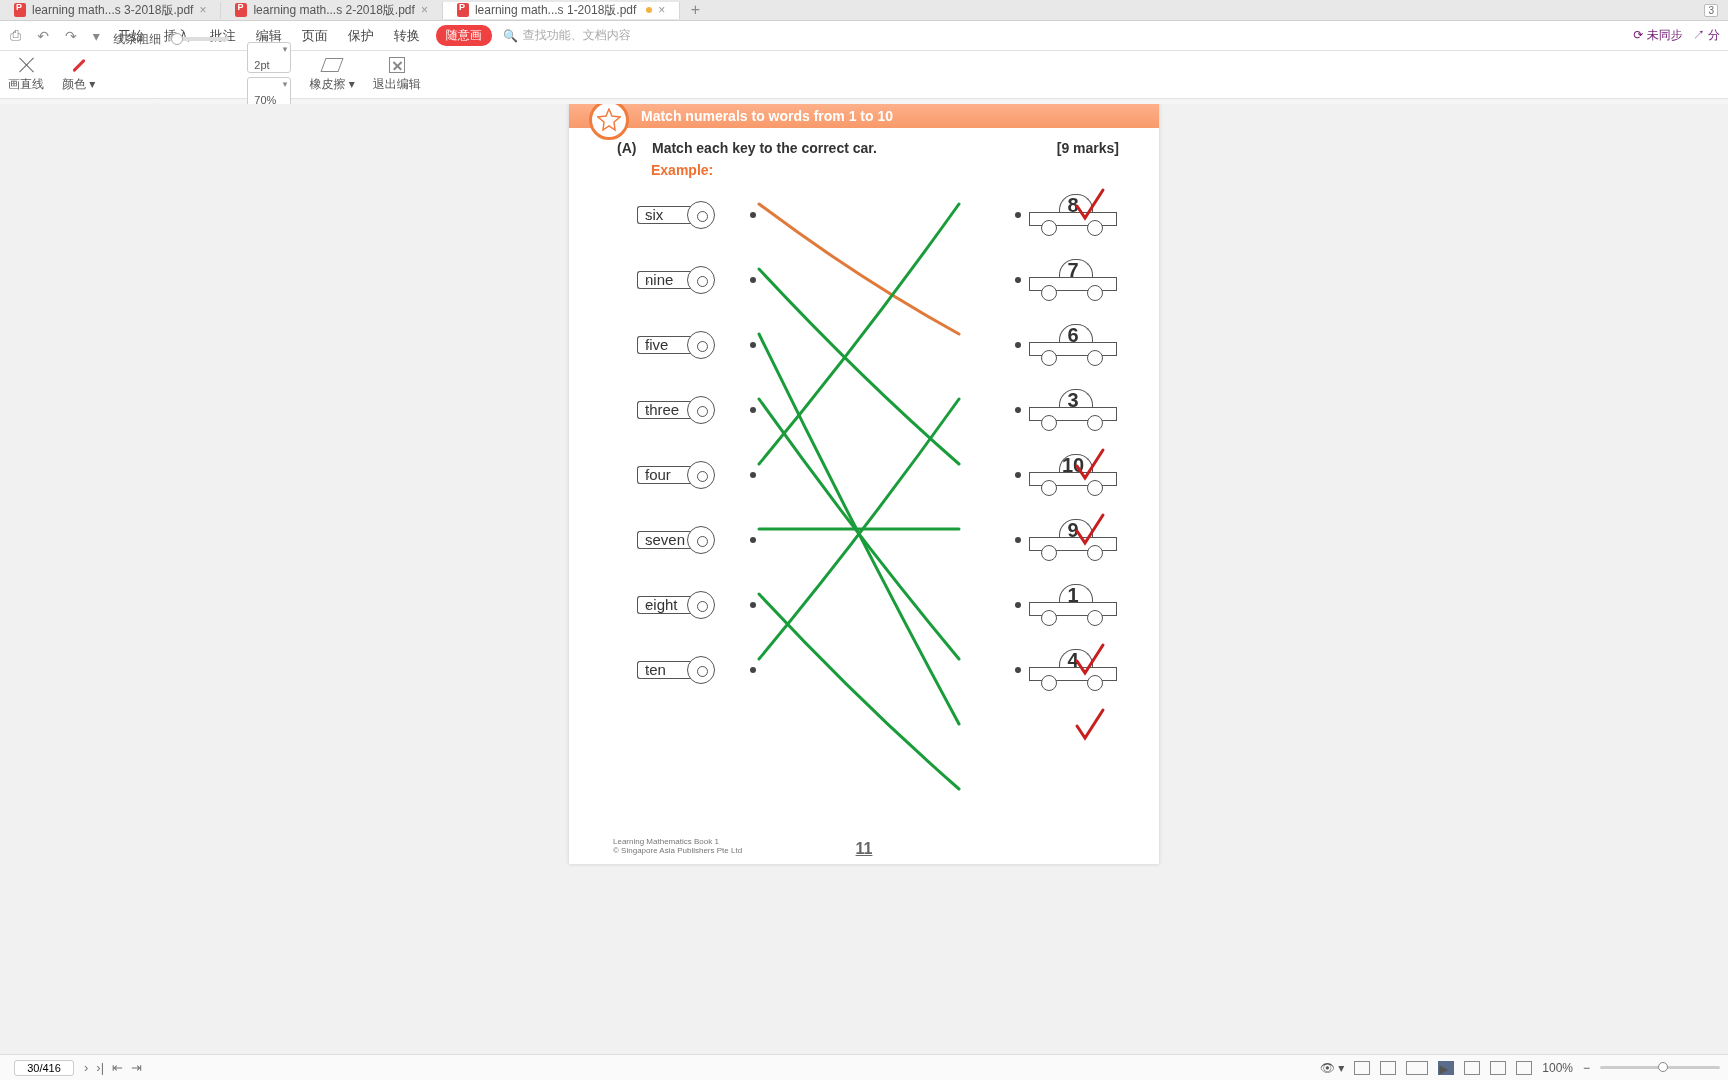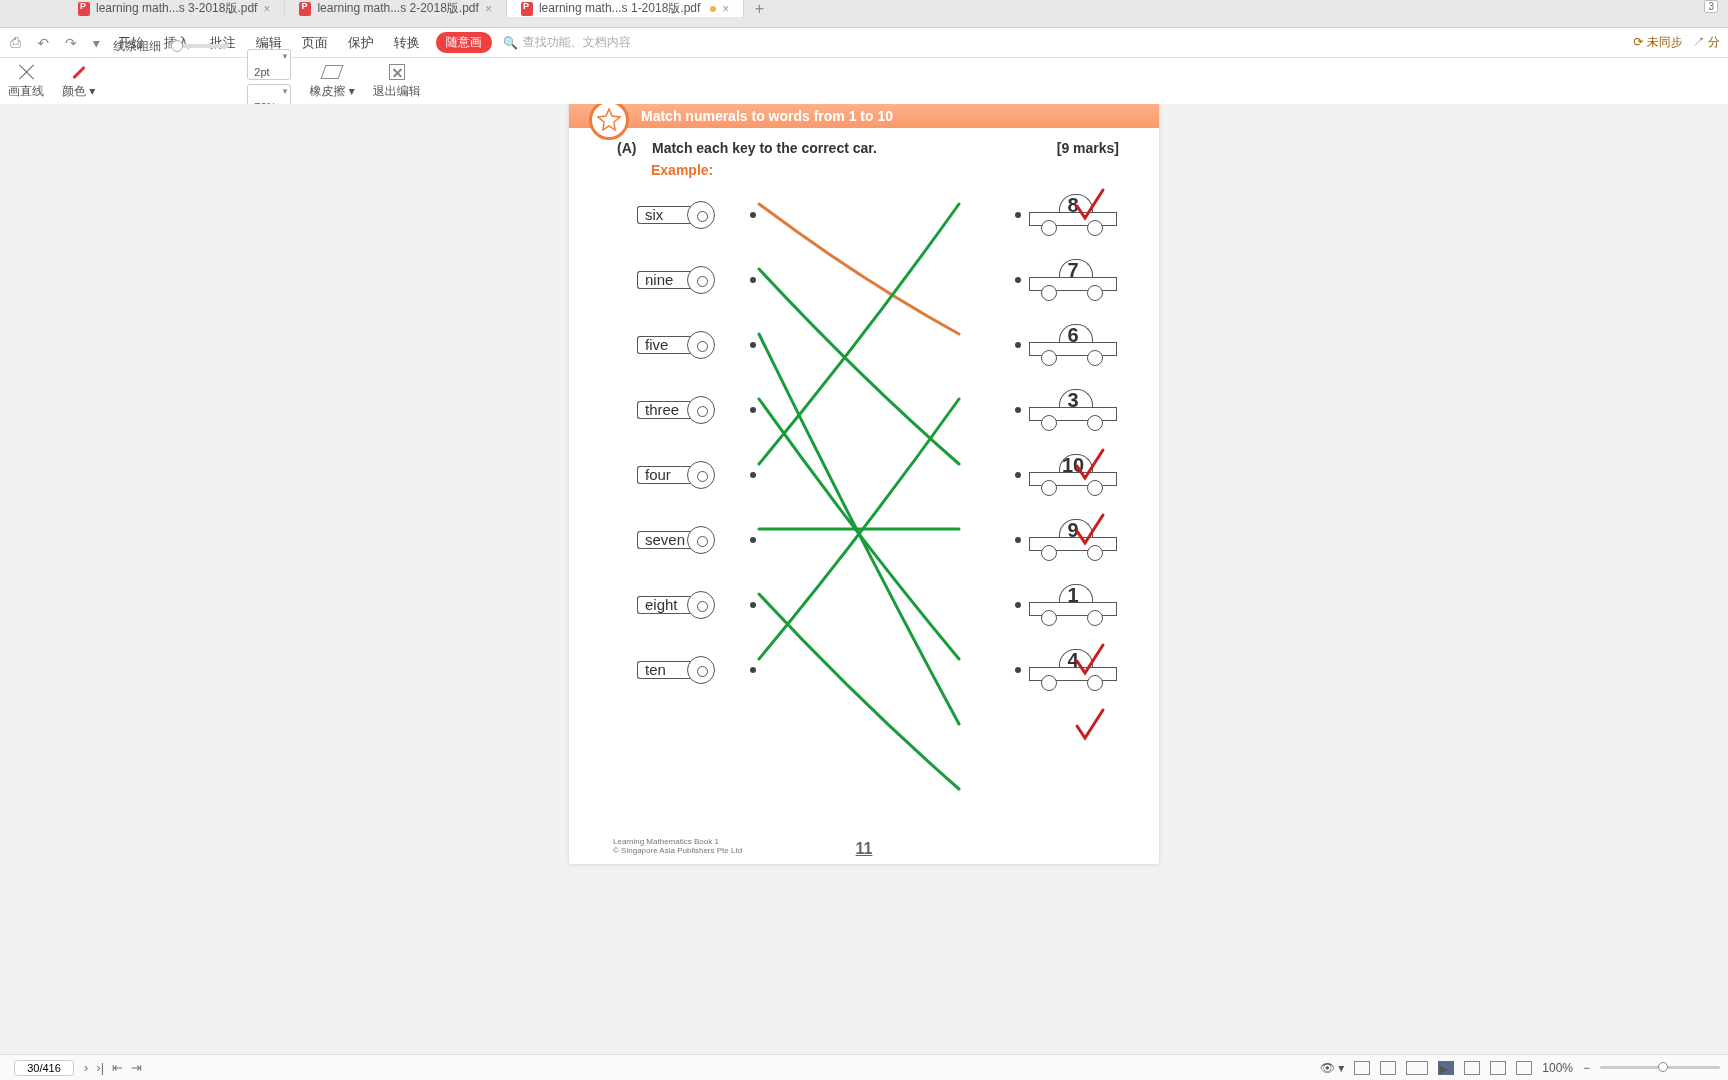--- a/index.html
+++ b/index.html
@@ -1,36 +1,36 @@
 <!DOCTYPE html>
 <html><head>
 <meta charset="utf-8">
 <style>
   * { box-sizing: border-box; margin: 0; padding: 0; font-family: "Microsoft YaHei", Arial, sans-serif; }
   html, body { width: 1728px; height: 1080px; background: #f5f5f5; overflow: hidden; }
 
   
-  .titlebar { height: 28px; background: #e8e8e8; display: flex; align-items: flex-start; padding-left: 64px; border-bottom: 1px solid #d0d0d0; }
+  .titlebar { height: 21px; background: #e8e8e8; display: flex; align-items: center; border-bottom: 1px solid #d0d0d0; }
   .tab { display: flex; align-items: center; gap: 6px; padding: 0 14px; font-size: 12px; color: #555; border-right: 1px solid #d6d6d6; background: #e8e8e8; position: relative; min-width: 200px; }
   .tab.active { background: #ffffff; }
   .tab .pdf-ico { width: 12px; height: 14px; background: #e64545; border-radius: 2px; position: relative; }
   .tab .pdf-ico::after { content: "P"; position: absolute; left: 2px; top: -1px; font-size: 9px; color: #fff; font-weight: bold;}
   .tab .dot { width: 6px; height: 6px; border-radius: 50%; background: #f3b23e; margin-left: 4px; }
   .tab .close { margin-left: auto; color: #999; font-size: 12px; }
   .newtab { width: 30px; display: flex; align-items: center; justify-content: center; color: #888; font-size: 16px; cursor: pointer; }
   .title-right { margin-left: auto; padding: 0 10px; display: flex; align-items: center; }
   .title-right .badge { border: 1px solid #bbb; border-radius: 2px; font-size: 10px; padding: 0 3px; color: #666; background: #fff;}
 
   
   .menubar { height: 30px; background: #fff; border-bottom: 1px solid #e0e0e0; display: flex; align-items: center; padding: 0 8px; gap: 12px; font-size: 13px; color: #444; }
   .menubar .icon-btn { color: #888; font-size: 14px; padding: 0 2px; cursor: pointer; }
   .menubar .menu-item { cursor: pointer; padding: 0 4px; }
   .menubar .menu-item.pill { background: #ef4141; color: #fff; border-radius: 10px; padding: 2px 10px; font-size: 12px; }
   .menubar .search { flex: 0 0 220px; color: #aaa; font-size: 12px; display: flex; align-items: center; gap: 4px; }
-  .menubar .right { margin-left: auto; display: flex; gap: 10px; color: #a16207; font-size: 12px; align-items: center;}
+  .menubar .right { margin-left: auto; display: flex; gap: 10px; color: #701a75; font-size: 12px; align-items: center;}
 
   
   .ribbon { height: 48px; background: #fff; border-bottom: 1px solid #e3e3e3; display: flex; align-items: center; padding: 0 8px; gap: 18px; font-size: 12px; color: #555; }
   .rib-group { display: flex; flex-direction: column; align-items: center; gap: 2px; }
   .rib-group.row { flex-direction: row; gap: 8px; align-items: center;}
   .rib-ico { width: 22px; height: 18px; display: flex; align-items: center; justify-content: center; }
   .straight-ico { position: relative; width: 20px; height: 20px; }
   .straight-ico::before, .straight-ico::after { content: ""; position: absolute; left: 50%; top: 0; width: 1px; height: 20px; background: #666; }
   .straight-ico::before { transform: rotate(45deg);} .straight-ico::after{ transform: rotate(-45deg);}
   .pen-ico { width: 16px; height: 3px; background: #d33; transform: rotate(-45deg); border-radius: 2px;}

